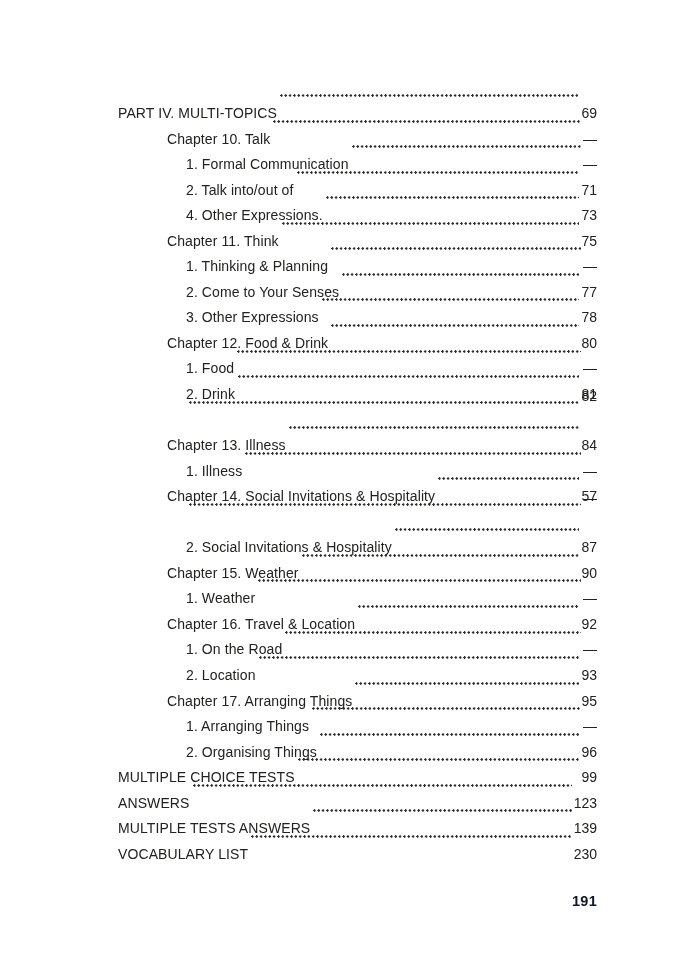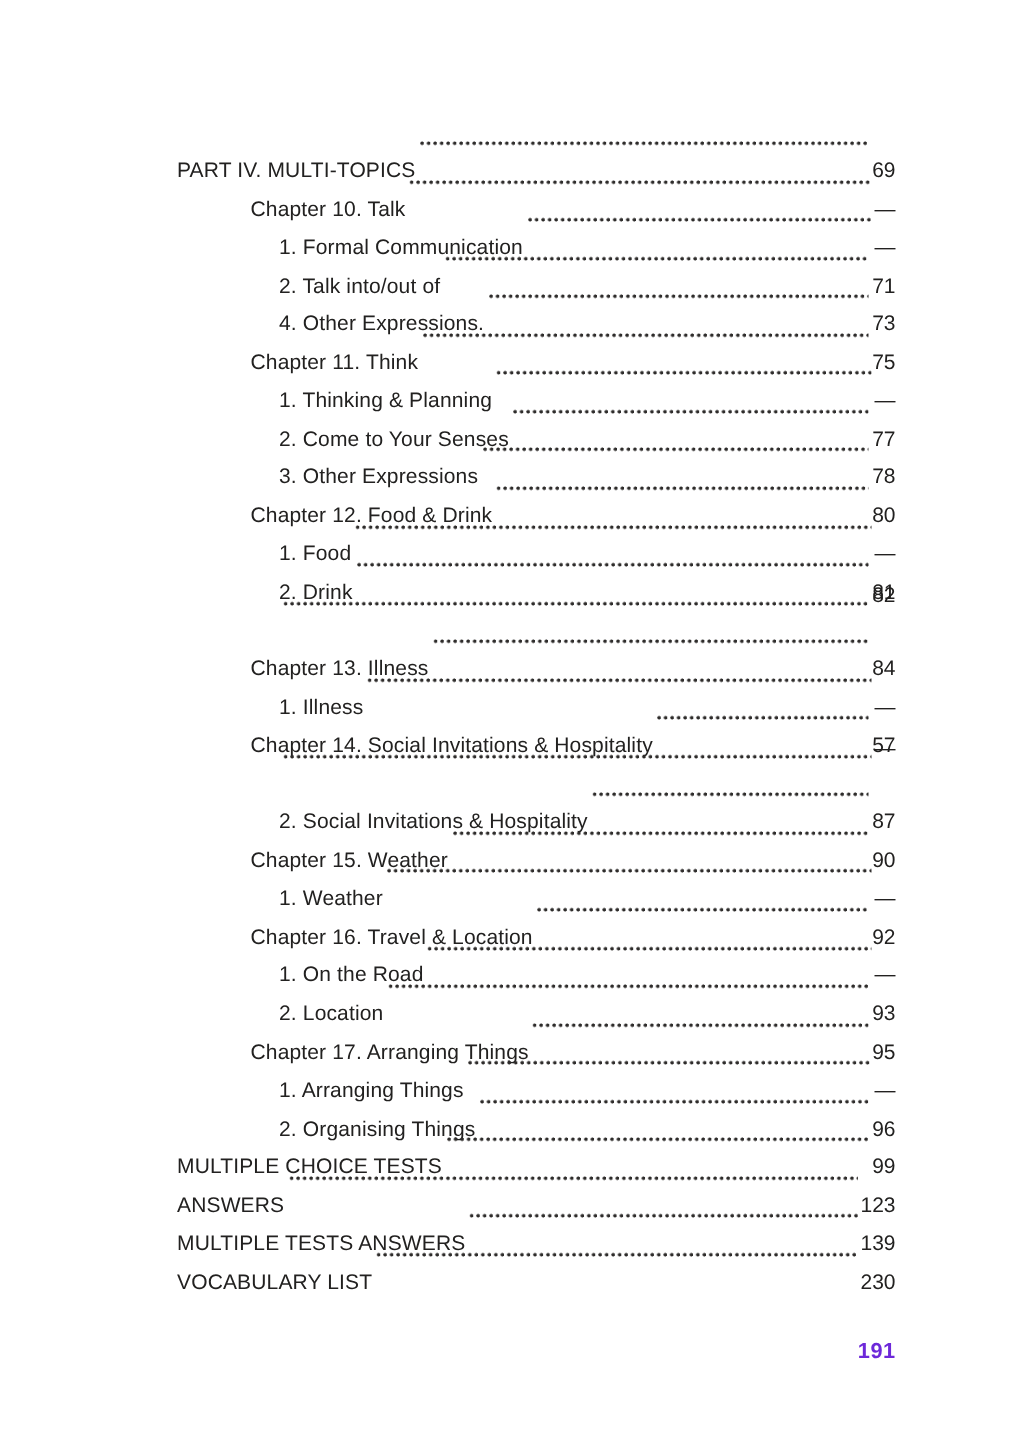--- a/index.html
+++ b/index.html
@@ -52,21 +52,21 @@
     flex: 0 0 auto;
     text-align: left;
   }
   .footer-folio {
     position: absolute;
     top: 893px;
     right: 89px;
     font-size: 14.5px;
     font-weight: bold;
     letter-spacing: 0.3px;
-    color: #6d28d9;
+    color: #0f172a;
   }
 </style>
 </head>
 <body>
 
 <div class="page">
   <div class="toc" id="toc-list">
       <div class="row level-0">
     <span class="label">PART IV. MULTI-TOPICS</span>
     <span class="dots"></span>

